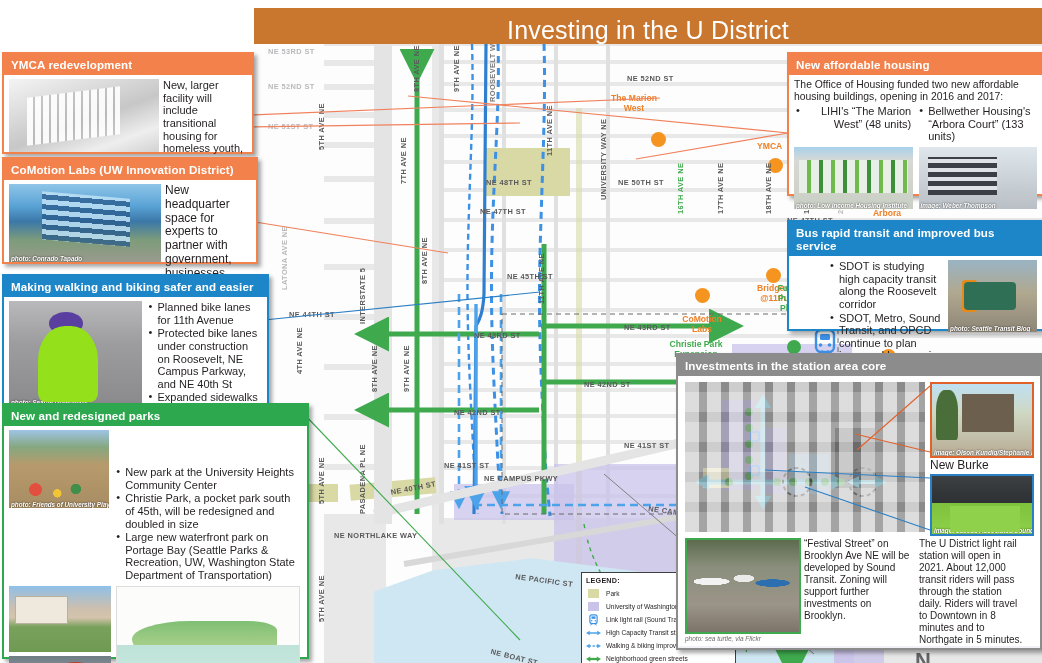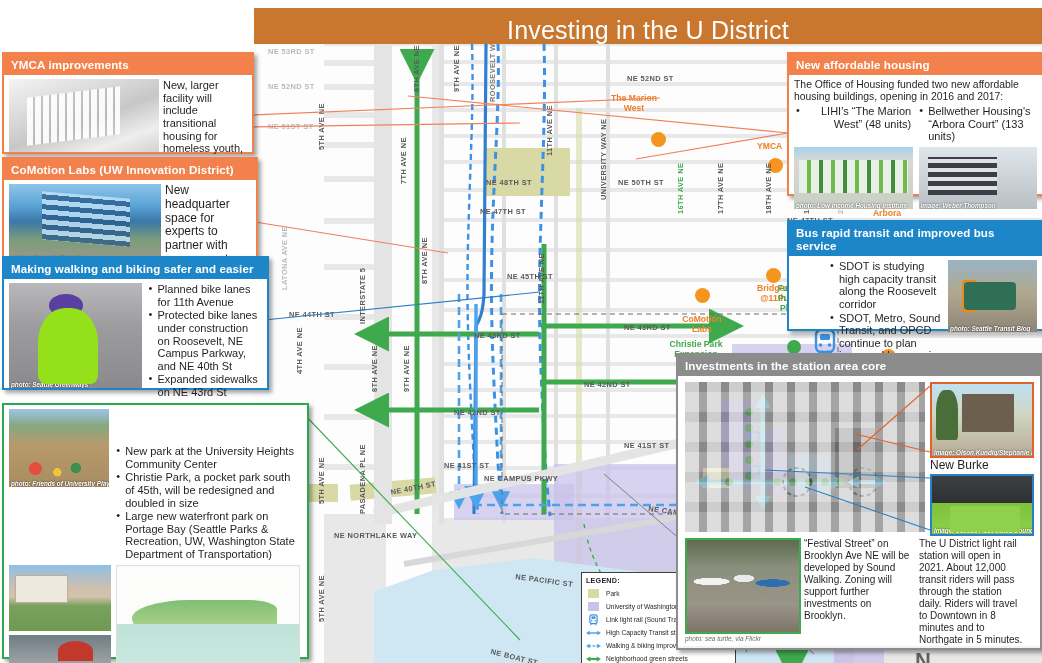--- a/index.html
+++ b/index.html
@@ -417,52 +417,53 @@
     <path d="M788,280 L500,230" stroke="#2b7fc4" stroke-width="1" fill="none" opacity="0"></path>
 
     <path d="M302,408 L614,123" stroke="#3faa4d" stroke-width="1.1" fill="none" opacity="0"></path>
     <path d="M302,412 L520,640" stroke="#3faa4d" stroke-width="1.1" fill="none"></path>
     <path d="M302,658 L1010,640" stroke="#3faa4d" stroke-width="1.1" fill="none" opacity="0"></path>
 
     <path d="M676,355 L600,312" stroke="#8c8c8c" stroke-width="1" fill="none" opacity="0"></path>
   </svg>
 
   <div class="card orange" style="left:2px;top:52px;width:248px;height:98px;">
-    <div class="hdr">YMCA improvements</div>
+    <div class="hdr">YMCA redevelopment</div>
     <div class="body" style="display:flex;gap:4px;">
       <div class="photo ph-ymca" style="width:150px;height:73px;"></div>
       <div class="body-text" style="width:82px;">New, larger facility will include transitional housing for homeless youth, a daycare, and an indoor pool.</div>
     </div>
   </div>
 
   <div class="card orange" style="left:2px;top:157px;width:252px;height:103px;">
     <div class="hdr">CoMotion Labs (UW Innovation District)</div>
     <div class="body" style="display:flex;gap:4px;">
       <div class="photo ph-comotion" style="width:152px;height:78px;">
         <span class="cap">photo: Conrado Tapado</span>
       </div>
       <div class="body-text" style="width:84px;font-size:12px;">New headquarter space for experts to partner with government, businesses, and nonprofits in forming start-ups.</div>
     </div>
   </div>
 
-  <div class="card blue" style="left:2px;top:256px;width:263px;height:130px;">
+  <div class="card blue" style="left:2px;top:274px;width:263px;height:130px;">
     <div class="hdr">Making walking and biking safer and easier</div>
     <div class="body" style="display:flex;gap:5px;">
       <div class="photo ph-bike" style="width:137px;height:105px;">
         <span class="cap">photo: Seattle Greenways</span>
       </div>
       <ul class="bul" style="width:108px;">
         <li>Planned bike lanes for 11th Avenue</li>
         <li>Protected bike lanes under construction on Roosevelt, NE Campus Parkway, and NE 40th St</li>
         <li>Expanded sidewalks on NE 43rd St</li>
       </ul>
     </div>
   </div>
 
   <div class="card green" style="left:2px;top:403px;width:303px;height:252px;">
+    <div class="hdr">New and redesigned parks</div>
     <div class="body">
       <div style="display:flex;gap:5px;">
         <div class="photo ph-play" style="width:102px;height:78px;">
           <span class="cap">photo: Friends of University Playground</span>
         </div>
         <ul class="bul" style="width:180px;font-size:10.5px;margin-top:36px;">
           <li>New park at the University Heights Community Center</li>
           <li>Christie Park, a pocket park south of 45th, will be redesigned and doubled in size</li>
           <li>Large new waterfront park on Portage Bay (Seattle Parks &amp; Recreation, UW, Washington State Department of Transportation)</li>
         </ul>
@@ -578,19 +579,19 @@
           <path d="M245,96 L80,88" stroke="#2b7fc4" stroke-width="1.1" fill="none"></path>
           <path d="M245,148 L120,105" stroke="#2b7fc4" stroke-width="1.1" fill="none"></path>
         </svg>
       </div>
 
       <div style="display:flex;gap:7px;margin-top:6px;">
         <div style="width:112px;">
           <div class="photo ph-festival" style="width:112px;height:92px;border:2px solid #3faa4d;"></div>
           <div class="cap-out" style="margin-top:1px;">photo: sea turtle, via Flickr</div>
         </div>
-        <div class="body-text" style="width:108px;font-size:10px;line-height:1.2;">“Festival Street” on Brooklyn Ave NE will be developed by Sound Walking. Zoning will support further investments on Brooklyn.</div>
+        <div class="body-text" style="width:108px;font-size:10px;line-height:1.2;">“Festival Street” on Brooklyn Ave NE will be developed by Sound Transit. Zoning will support further investments on Brooklyn.</div>
         <div class="body-text" style="width:108px;font-size:10px;line-height:1.2;">The U District light rail station will open in 2021. About 12,000 transit riders will pass through the station daily. Riders will travel to Downtown in 8 minutes and to Northgate in 5 minutes.</div>
       </div>
     </div>
   </div>
 
 </div>
 
 </body></html>

